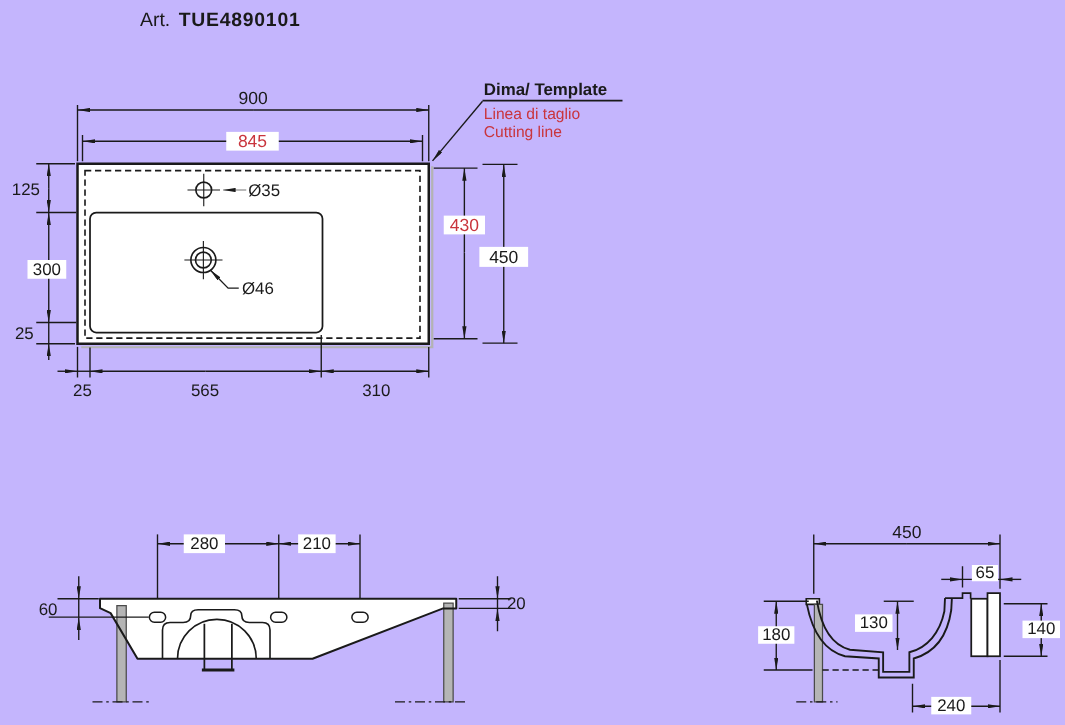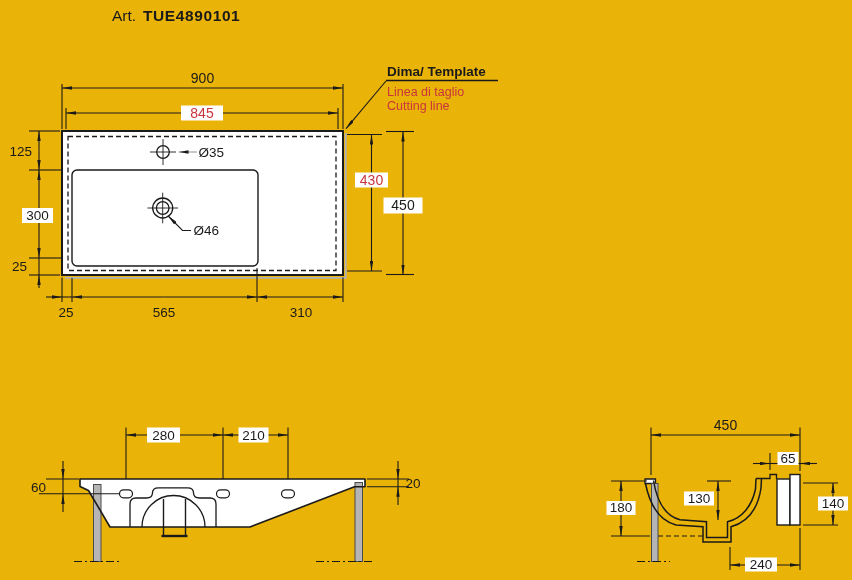--- a/index.html
+++ b/index.html
@@ -1,16 +1,16 @@
 <!DOCTYPE html>
 <html><head>
 <meta charset="utf-8">
 <style>
   html,body{margin:0;padding:0;background:#fff;}
-  #page{position:relative;width:852px;height:580px;background:#eab308;overflow:hidden;
+  #page{position:relative;width:852px;height:580px;background:#c4b5fd;overflow:hidden;
         font-family:"Liberation Sans",sans-serif;}
   svg text{font-family:"Liberation Sans",sans-serif;fill:#1a1a1a;}
   .dim{font-size:13.5px;}
   .dimL{font-size:14px;}
   .red{fill:#c9353d;}
   .b{font-weight:bold;}
   .ttl{font-size:15.5px;}
   .note{font-size:12.5px;}
   .noteB{font-size:13.5px;font-weight:bold;}
 </style>

